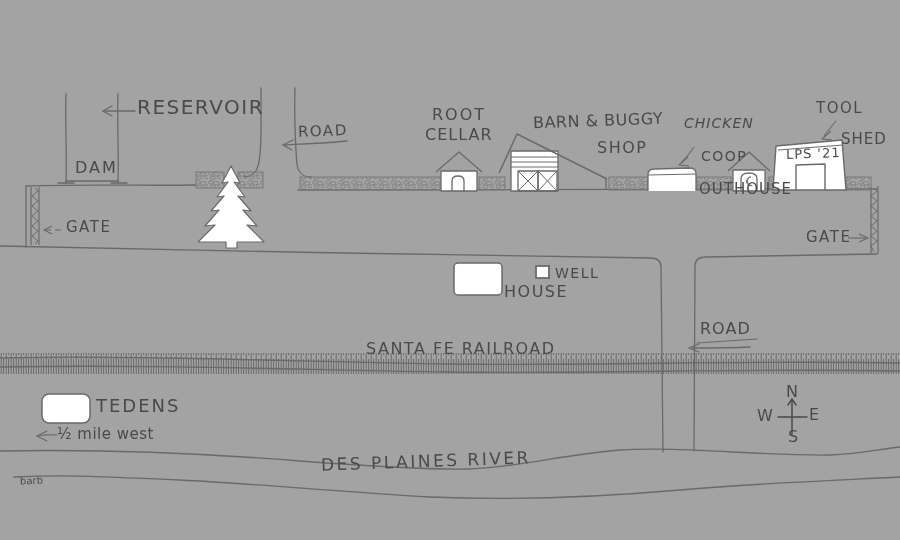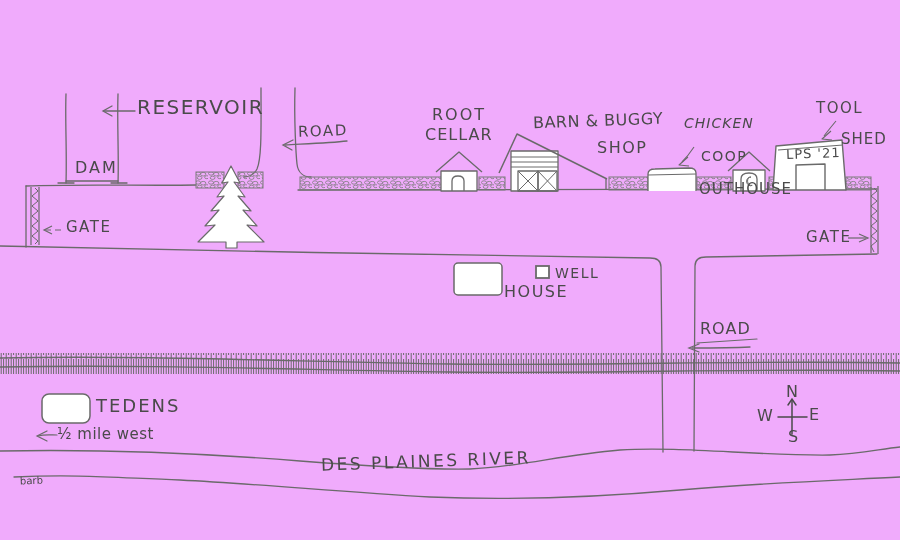--- a/index.html
+++ b/index.html
@@ -1,16 +1,16 @@
 <!DOCTYPE html>
 <html><head>
 <meta charset="utf-8">
 <style>
   html,body{margin:0;padding:0;background:#ffffff;}
-  .canvas{position:relative;width:900px;height:540px;background:#f0abfc;overflow:hidden;
+  .canvas{position:relative;width:900px;height:540px;background:#a3a3a3;overflow:hidden;
           font-family:"DejaVu Sans",sans-serif;}
   svg{position:absolute;left:0;top:0;}
   .lbl{position:absolute;color:#4a4a4a;white-space:nowrap;letter-spacing:1.5px;
        font-family:"DejaVu Sans",sans-serif;line-height:1;}
   .fs20{font-size:20px;} .fs18{font-size:18px;} .fs17{font-size:17px;}
   .fs16{font-size:16px;} .fs15{font-size:15px;} .fs14{font-size:14px;}
   .fs13{font-size:13px;letter-spacing:1px;} .fs10{font-size:10px;letter-spacing:0;}
   .tilt1{transform:rotate(-2deg);}
   .ls0{letter-spacing:0.5px;}
 </style>
@@ -179,20 +179,21 @@
   <div class="lbl fs15" style="left:816px;top:101px;">TOOL</div>
   <div class="lbl fs15" style="left:841px;top:120px;letter-spacing:1px;margin-top:12px;">SHED</div>
   <div class="lbl fs13 tilt1" style="left:786px;top:147px;">LPS '21</div>
 
   <div class="lbl fs15" style="left:699px;top:182px;letter-spacing:1px;">OUTHOUSE</div>
   <div class="lbl fs15" style="left:806px;top:230px;">GATE</div>
 
   <div class="lbl fs16" style="left:504px;top:284px;text-align:center;">HOUSE</div>
   <div class="lbl fs14" style="left:555px;top:266px;">WELL</div>
 
+  <div class="lbl fs16" style="left:366px;top:341px;">SANTA FE RAILROAD</div>
   <div class="lbl fs16" style="left:700px;top:321px;letter-spacing:1px;">ROAD</div>
 
   <div class="lbl fs18" style="left:96px;top:397px;letter-spacing:2px;">TEDENS</div>
   <div class="lbl fs15 ls0" style="left:57px;top:427px;">½ mile west</div>
   <div class="lbl fs17 tilt1" style="left:321px;top:453px;letter-spacing:2.5px;">DES PLAINES RIVER</div>
 
   <div class="lbl fs16" style="left:786px;top:384px;">N</div>
   <div class="lbl fs16" style="left:757px;top:408px;">W</div>
   <div class="lbl fs16" style="left:809px;top:407px;">E</div>
   <div class="lbl fs16" style="left:788px;top:429px;">S</div>

